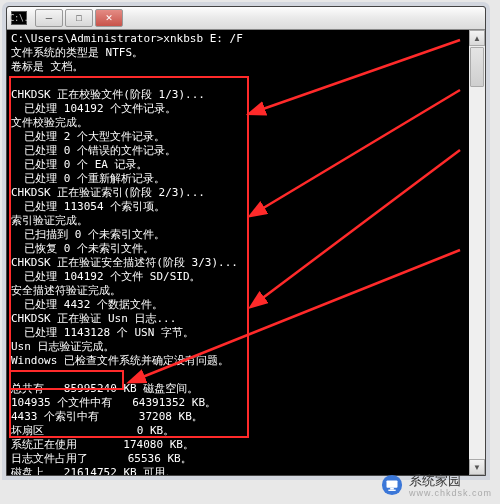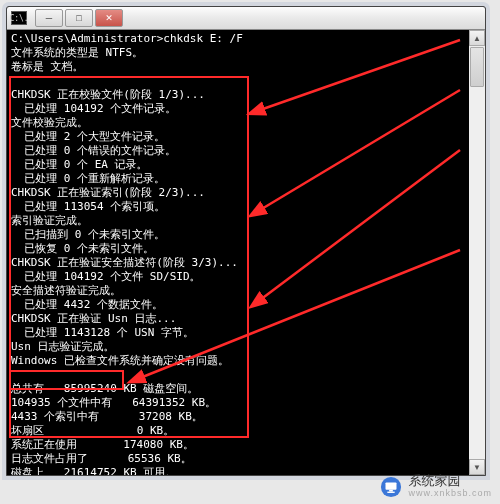--- a/index.html
+++ b/index.html
@@ -130,21 +130,21 @@
     position: absolute;
     left: 0; top: 0;
     width: 500px; height: 504px;
     pointer-events: none;
   }
   .watermark {
     position: absolute;
     right: 8px;
     bottom: 6px;
     display: flex;
-    align-items: flex-end;
+    align-items: center;
     font-size: 13px;
     color: #333;
     font-weight: 500;
   }
   .watermark .logo {
     width: 22px;
     height: 22px;
     margin-right: 6px;
   }
   .watermark .wm-sub {
@@ -159,21 +159,21 @@
 
 <div class="window">
 
   <div class="titlebar">
     <span class="app-icon">C:\.</span>
     <span class="win-btn">─</span>
     <span class="win-btn">□</span>
     <span class="win-btn close">✕</span>
   </div>
 
-  <div class="console"><span><span>C:\Users\Administrator&gt;</span><span>chkdsk E: /F</span></span>
+  <div class="console"><span><span>C:\Users\Administrator&gt;</span><span>xnkbsb E: /F</span></span>
 <span id="console-lines">文件系统的类型是 NTFS。
 卷标是 文档。
 
 CHKDSK 正在校验文件(阶段 1/3)...
   已处理 104192 个文件记录。
 文件校验完成。
   已处理 2 个大型文件记录。
   已处理 0 个错误的文件记录。
   已处理 0 个 EA 记录。
   已处理 0 个重新解析记录。
@@ -230,15 +230,15 @@
 
 <div class="watermark">
   <svg class="logo" viewBox="0 0 24 24">
     <circle cx="12" cy="12" r="11" fill="#3b77d8"></circle>
     <rect x="6" y="7" width="12" height="8" rx="1" fill="#fff"></rect>
     <rect x="10" y="15" width="4" height="2" fill="#fff"></rect>
     <rect x="8" y="17" width="8" height="1.5" fill="#fff"></rect>
   </svg>
   <div>
     <div>系统家园</div>
-    <div class="wm-sub">www.xnkbsb.com</div>
+    <div class="wm-sub">www.chkdsk.com</div>
   </div>
 </div>
 
 </body></html>

